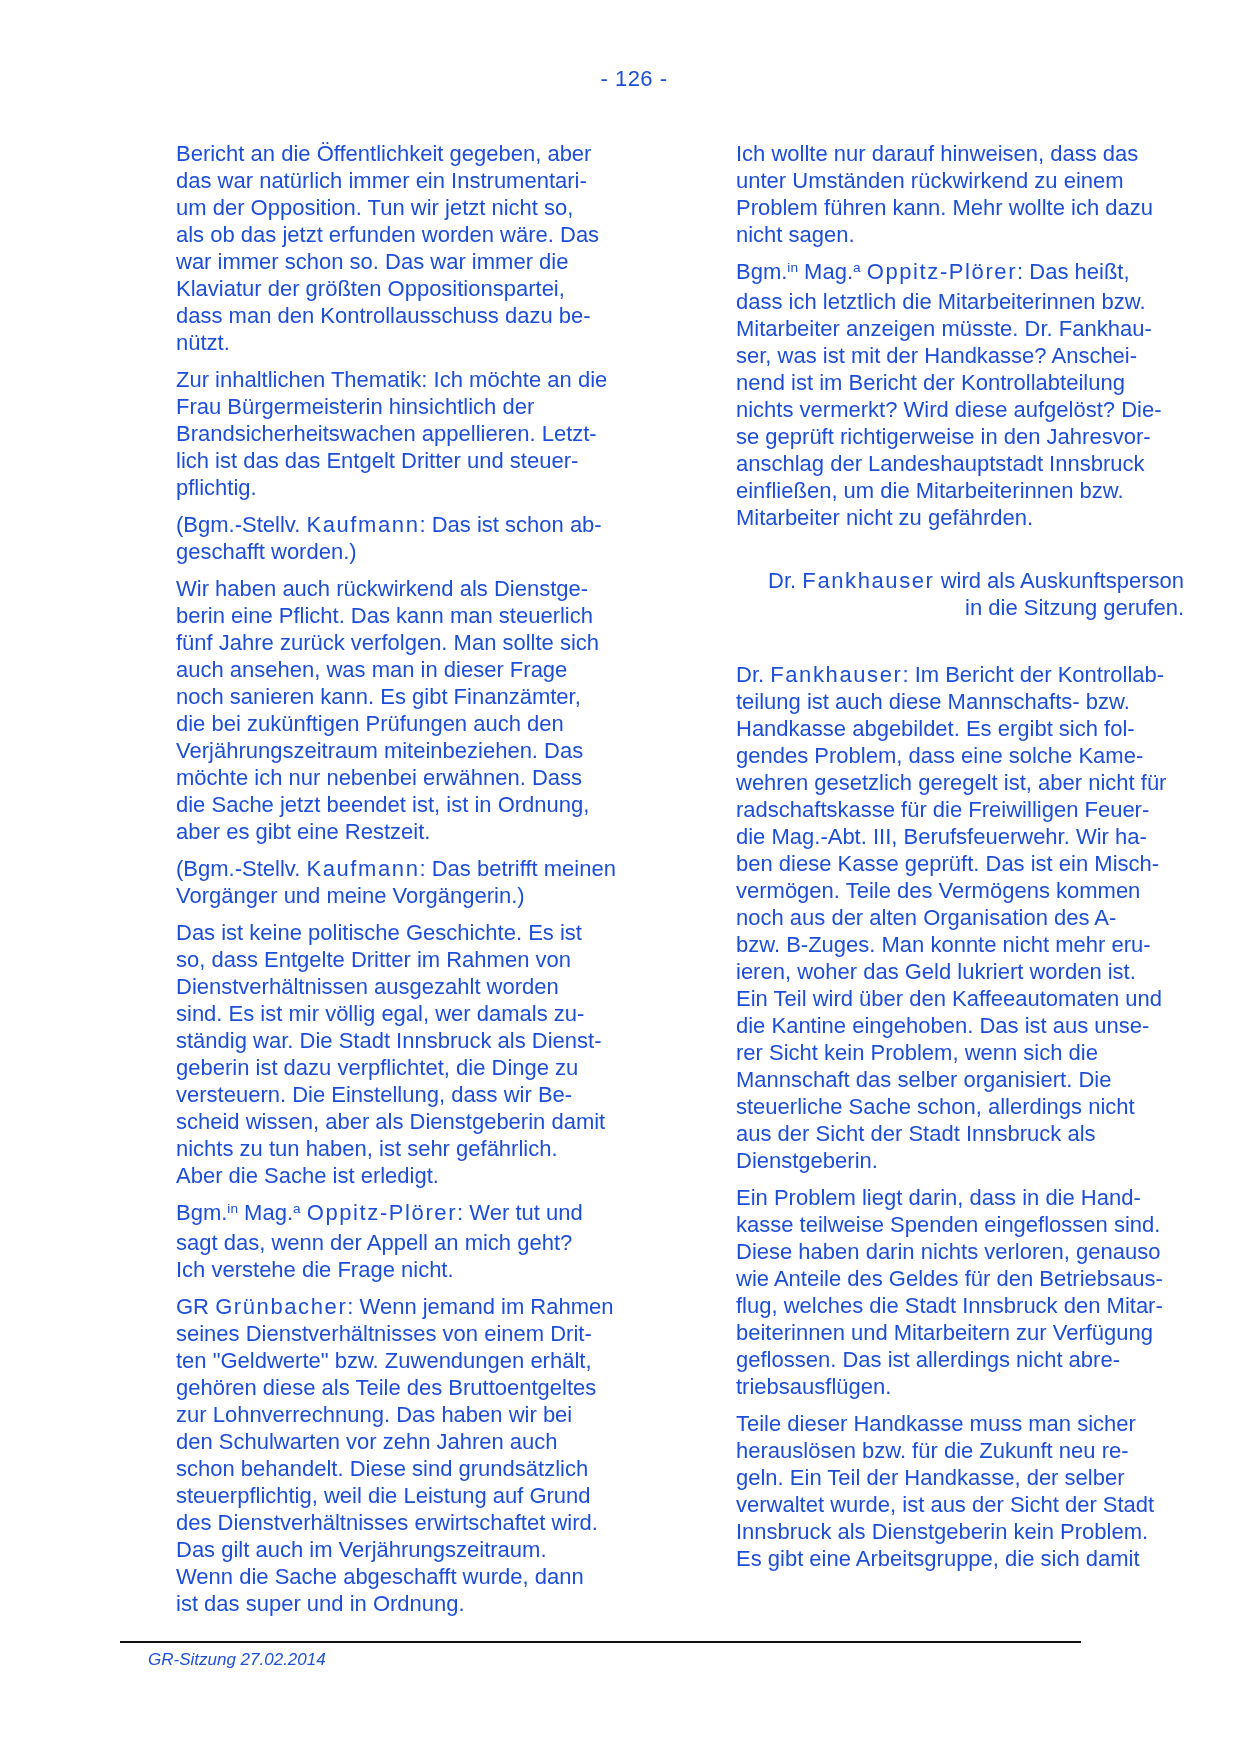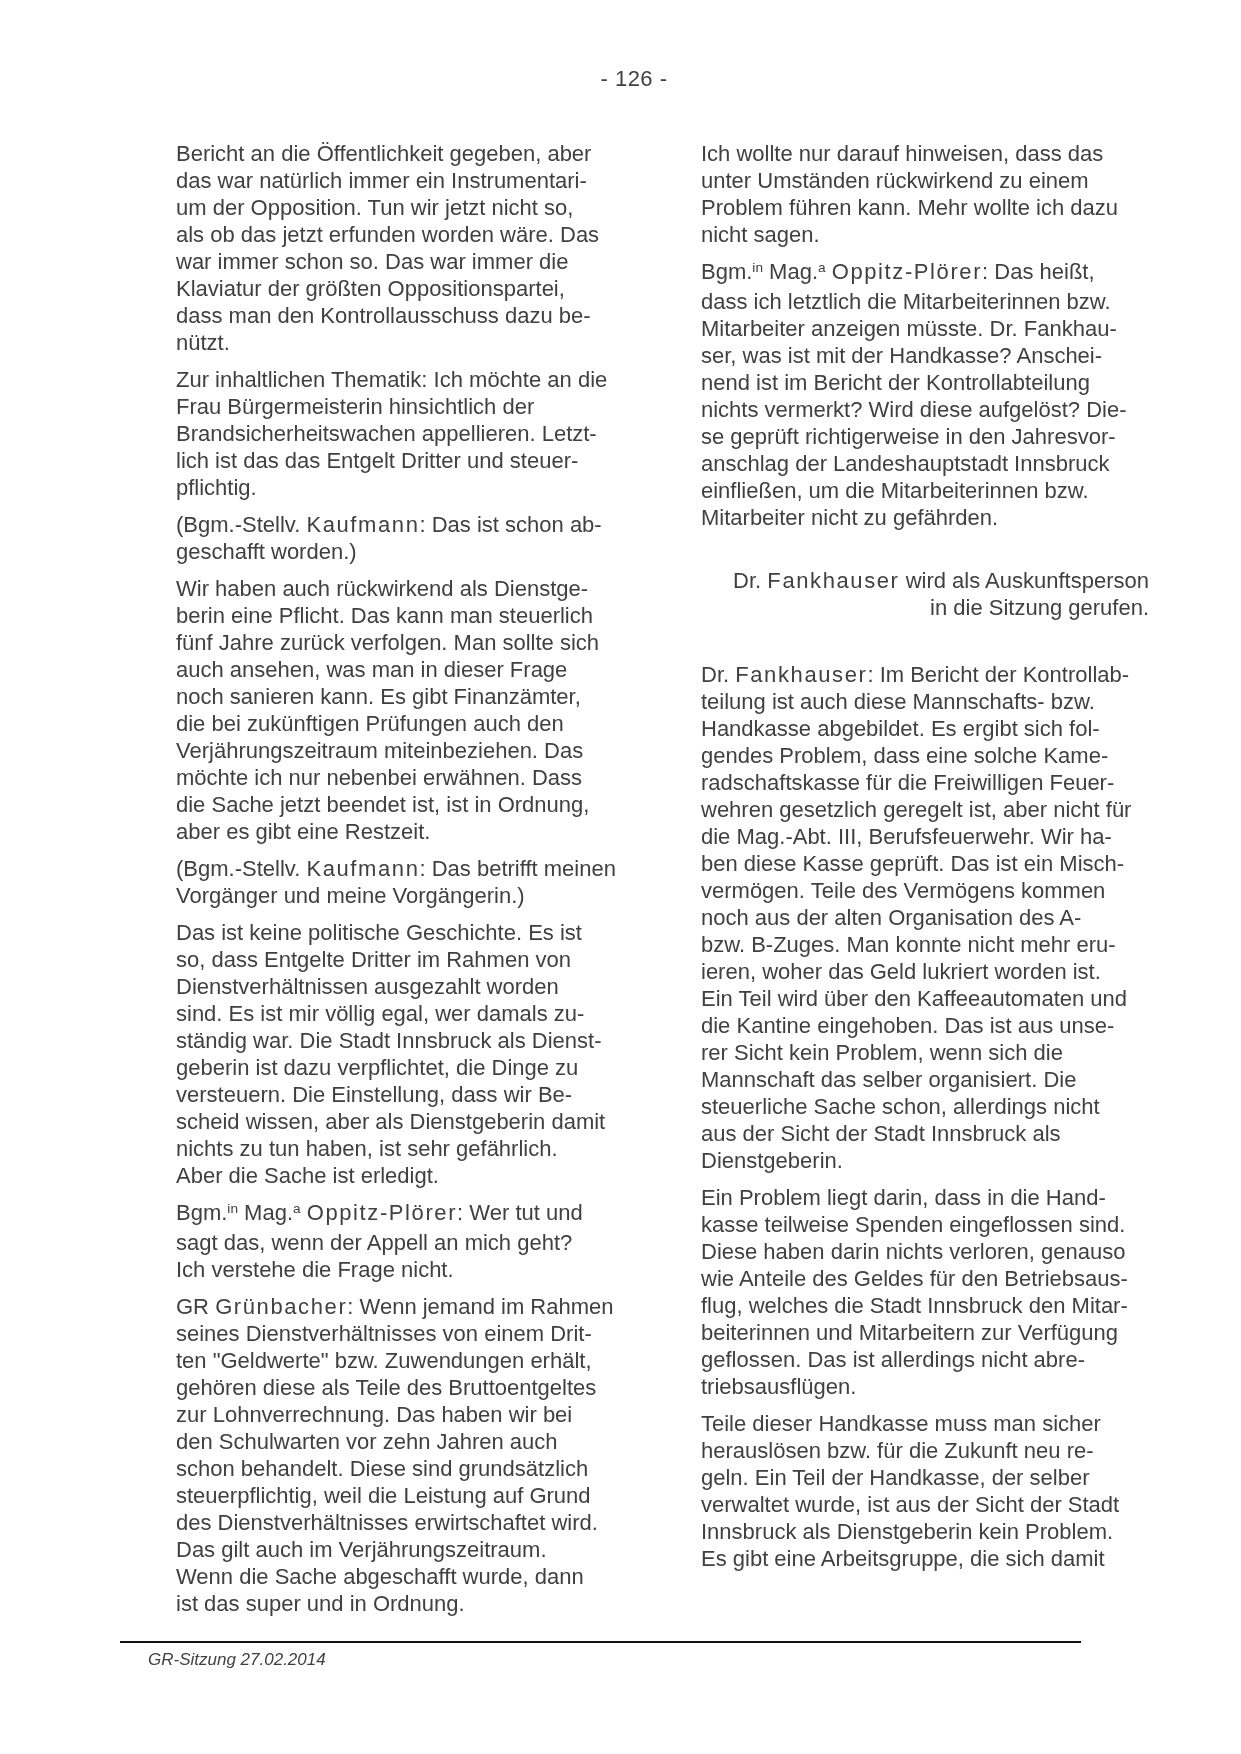--- a/index.html
+++ b/index.html
@@ -2,39 +2,39 @@
 <html lang="de"><head>
 <meta charset="utf-8">
 <style>
   html,body{margin:0;padding:0;background:#e8e8e8;}
   .page{
     position:relative;
     width:1241px;height:1754px;
     margin:0 auto;
     background:#ffffff;
     font-family:"Liberation Sans", sans-serif;
-    color:#404040;
+    color:#1d4ed8;
     overflow:hidden;
   }
   .pagenum{
     position:absolute;
     top:66px;left:0;width:1268px;
     text-align:center;
     font-size:22px;
     letter-spacing:0.5px;
   }
   .col{
     position:absolute;
     top:140px;
     font-size:22px;
     line-height:27px;
     margin-left:28px;
   }
   .col-left{left:148px;width:452px;}
-  .col-right{left:673px;width:448px;}
+  .col-right{left:708px;width:448px;}
   .para{margin:0 0 10px 0;}
   .para.stage{margin-top:36px;margin-bottom:40px;text-align:right;}
   .line{white-space:pre;}
   .sup{
     font-size:0.62em;
     position:relative;
     top:-0.5em;
     letter-spacing:0;
   }
   .sp{letter-spacing:1.6px;}
@@ -149,22 +149,22 @@
       </div>
       <div class="para stage">
         <div class="line"><span>Dr. </span><span class="sp">Fankhauser</span><span> wird als Auskunftsperson</span></div>
         <div class="line">in die Sitzung gerufen.</div>
       </div>
       <div class="para">
         <div class="line"><span>Dr. </span><span class="sp">Fankhauser</span><span>: Im Bericht der Kontrollab-</span></div>
         <div class="line">teilung ist auch diese Mannschafts- bzw.</div>
         <div class="line">Handkasse abgebildet. Es ergibt sich fol-</div>
         <div class="line">gendes Problem, dass eine solche Kame-</div>
+        <div class="line">wehren gesetzlich geregelt ist, aber nicht für</div>
         <div class="line">radschaftskasse für die Freiwilligen Feuer-</div>
-        <div class="line">wehren gesetzlich geregelt ist, aber nicht für</div>
         <div class="line">die Mag.-Abt. III, Berufsfeuerwehr. Wir ha-</div>
         <div class="line">ben diese Kasse geprüft. Das ist ein Misch-</div>
         <div class="line">vermögen. Teile des Vermögens kommen</div>
         <div class="line">noch aus der alten Organisation des A-</div>
         <div class="line">bzw. B-Zuges. Man konnte nicht mehr eru-</div>
         <div class="line">ieren, woher das Geld lukriert worden ist.</div>
         <div class="line">Ein Teil wird über den Kaffeeautomaten und</div>
         <div class="line">die Kantine eingehoben. Das ist aus unse-</div>
         <div class="line">rer Sicht kein Problem, wenn sich die</div>
         <div class="line">Mannschaft das selber organisiert. Die</div>

